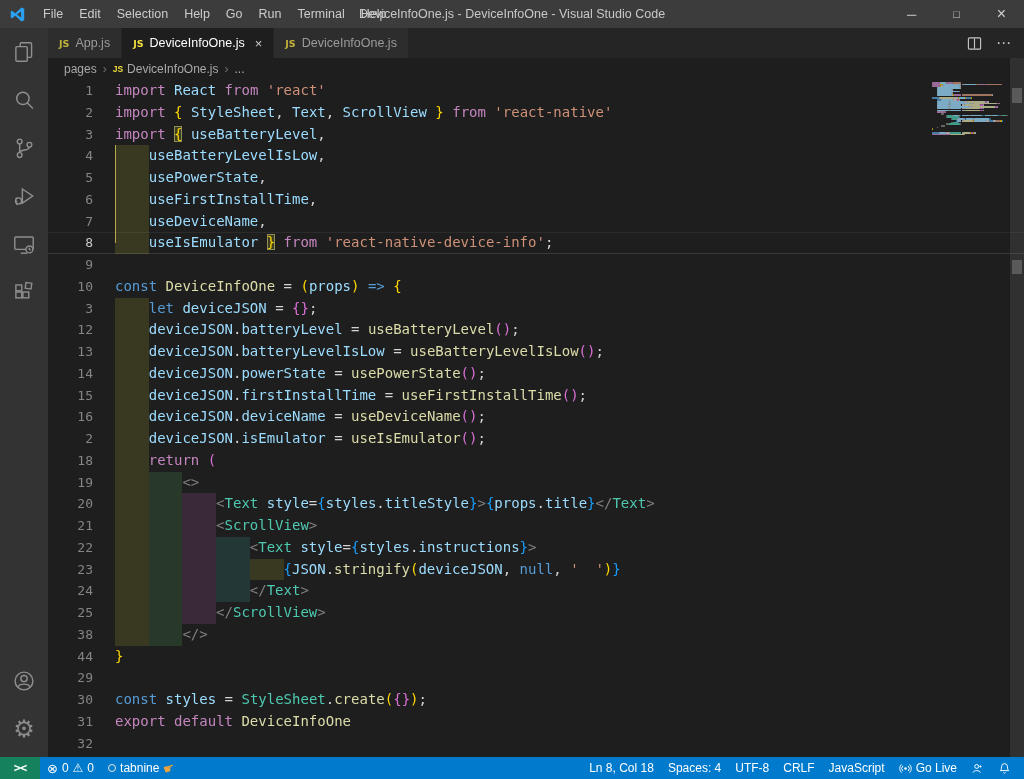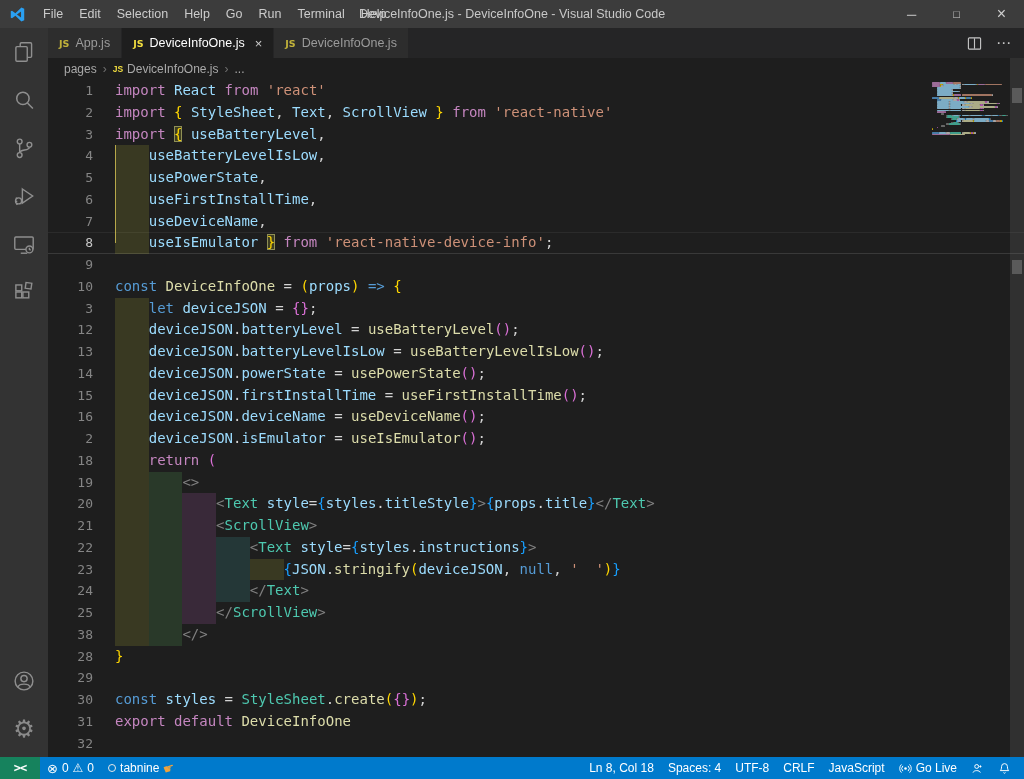--- a/index.html
+++ b/index.html
@@ -217,21 +217,21 @@
         <div class="line"><div class="gutter">2</div><div class="code"><span class="ind ind-0"></span><span class="tk-v">deviceJSON</span><span class="tk-p">.</span><span class="tk-v">isEmulator</span><span class="tk-p"> = </span><span class="tk-f">useIsEmulator</span><span class="tk-b2">()</span><span class="tk-p">;</span></div></div>
         <div class="line"><div class="gutter">18</div><div class="code"><span class="ind ind-0"></span><span class="tk-k">return </span><span class="tk-b2">(</span></div></div>
         <div class="line"><div class="gutter">19</div><div class="code"><span class="ind ind-0"></span><span class="ind ind-1"></span><span class="tk-tag">&lt;&gt;</span></div></div>
         <div class="line"><div class="gutter">20</div><div class="code"><span class="ind ind-0"></span><span class="ind ind-1"></span><span class="ind ind-2"></span><span class="tk-tag">&lt;</span><span class="tk-c">Text</span><span class="tk-p"> </span><span class="tk-v">style</span><span class="tk-p">=</span><span class="tk-b3">{</span><span class="tk-v">styles</span><span class="tk-p">.</span><span class="tk-v">titleStyle</span><span class="tk-b3">}</span><span class="tk-tag">&gt;</span><span class="tk-b3">{</span><span class="tk-v">props</span><span class="tk-p">.</span><span class="tk-v">title</span><span class="tk-b3">}</span><span class="tk-tag">&lt;/</span><span class="tk-c">Text</span><span class="tk-tag">&gt;</span></div></div>
         <div class="line"><div class="gutter">21</div><div class="code"><span class="ind ind-0"></span><span class="ind ind-1"></span><span class="ind ind-2"></span><span class="tk-tag">&lt;</span><span class="tk-c">ScrollView</span><span class="tk-tag">&gt;</span></div></div>
         <div class="line"><div class="gutter">22</div><div class="code"><span class="ind ind-0"></span><span class="ind ind-1"></span><span class="ind ind-2"></span><span class="ind ind-3"></span><span class="tk-tag">&lt;</span><span class="tk-c">Text</span><span class="tk-p"> </span><span class="tk-v">style</span><span class="tk-p">=</span><span class="tk-b3">{</span><span class="tk-v">styles</span><span class="tk-p">.</span><span class="tk-v">instructions</span><span class="tk-b3">}</span><span class="tk-tag">&gt;</span></div></div>
         <div class="line"><div class="gutter">23</div><div class="code"><span class="ind ind-0"></span><span class="ind ind-1"></span><span class="ind ind-2"></span><span class="ind ind-3"></span><span class="ind ind-0"></span><span class="tk-b3">{</span><span class="tk-v">JSON</span><span class="tk-p">.</span><span class="tk-f">stringify</span><span class="tk-b1">(</span><span class="tk-v">deviceJSON</span><span class="tk-p">, </span><span class="tk-s">null</span><span class="tk-p">, </span><span class="tk-str">'  '</span><span class="tk-b1">)</span><span class="tk-b3">}</span></div></div>
         <div class="line"><div class="gutter">24</div><div class="code"><span class="ind ind-0"></span><span class="ind ind-1"></span><span class="ind ind-2"></span><span class="ind ind-3"></span><span class="tk-tag">&lt;/</span><span class="tk-c">Text</span><span class="tk-tag">&gt;</span></div></div>
         <div class="line"><div class="gutter">25</div><div class="code"><span class="ind ind-0"></span><span class="ind ind-1"></span><span class="ind ind-2"></span><span class="tk-tag">&lt;/</span><span class="tk-c">ScrollView</span><span class="tk-tag">&gt;</span></div></div>
         <div class="line"><div class="gutter">38</div><div class="code"><span class="ind ind-0"></span><span class="ind ind-1"></span><span class="tk-tag">&lt;/&gt;</span></div></div>
-        <div class="line"><div class="gutter">28</div><div class="code"><span class="tk-b1">}</span></div></div>
+        <div class="line"><div class="gutter">44</div><div class="code"><span class="tk-b1">}</span></div></div>
         <div class="line"><div class="gutter">29</div><div class="code"></div></div>
         <div class="line"><div class="gutter">30</div><div class="code"><span class="tk-s">const </span><span class="tk-v">styles</span><span class="tk-p"> = </span><span class="tk-c">StyleSheet</span><span class="tk-p">.</span><span class="tk-f">create</span><span class="tk-b1">(</span><span class="tk-b2">{}</span><span class="tk-b1">)</span><span class="tk-p">;</span></div></div>
         <div class="line"><div class="gutter">31</div><div class="code"><span class="tk-k">export default </span><span class="tk-f">DeviceInfoOne</span></div></div>
         <div class="line"><div class="gutter">32</div><div class="code"></div></div>
         <div class="bracket-guide" style="left: 67px; top: 65.25px; height: 98px;"></div>
       </div>
     <div class="minimap" id="minimap">
         <div class="mm-tok" style="top: 0px; left: 0px; width: 8.26px; background: rgb(197, 134, 192); opacity: 0.75;"></div>
         <div class="mm-tok" style="top: 0px; left: 8.26px; width: 5.9px; background: rgb(156, 220, 254); opacity: 0.75;"></div>
         <div class="mm-tok" style="top: 0px; left: 14.16px; width: 7.08px; background: rgb(197, 134, 192); opacity: 0.75;"></div>

